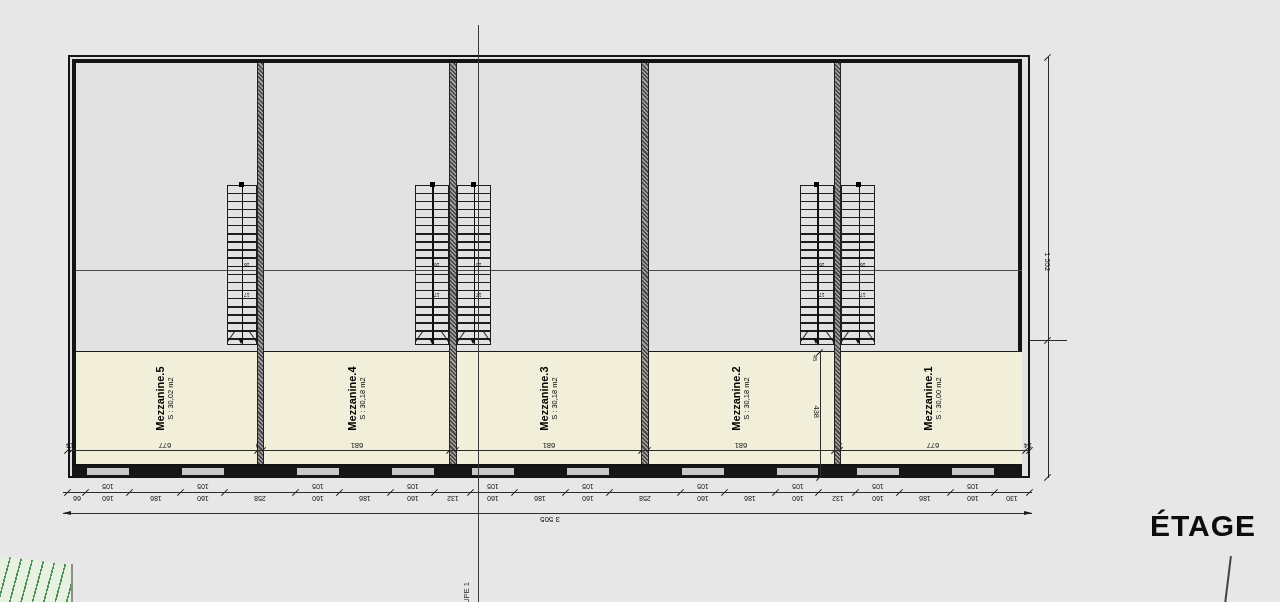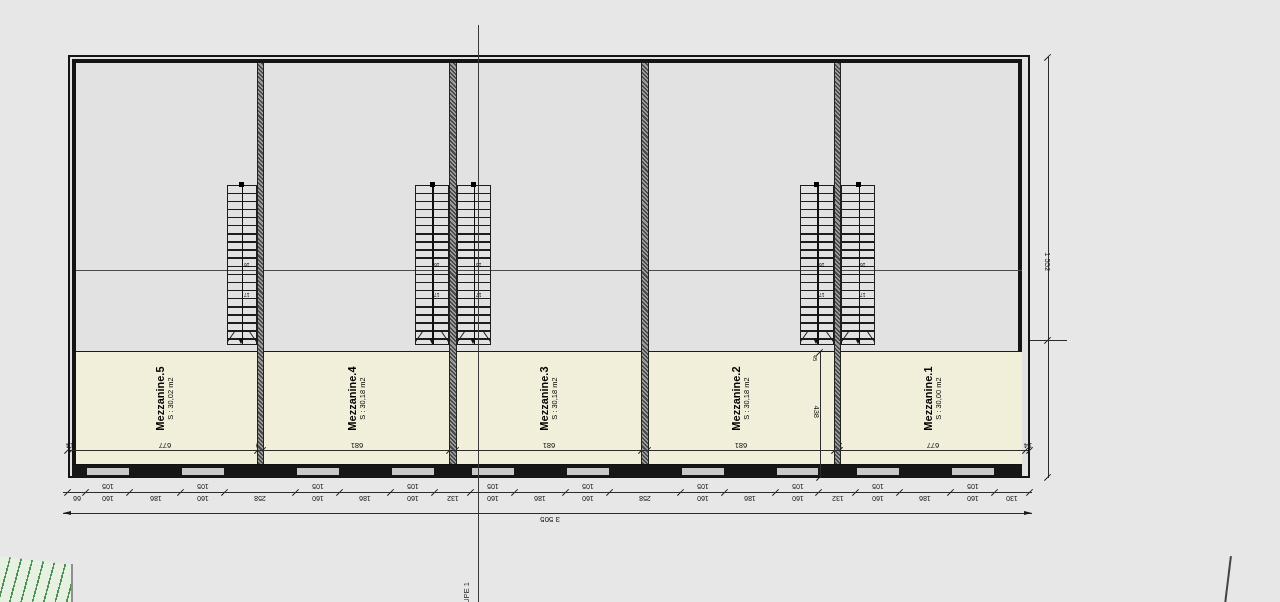--- a/index.html
+++ b/index.html
@@ -230,17 +230,18 @@
   <span class="dim-v" style="left:812px;top:355px;font-size:6px;">45</span>
 
   <div class="dimline" style="left:63px;top:492px;width:969px;height:1px;"></div>
   <div class="dimline" style="left:63px;top:513px;width:969px;height:1px;"></div>
   <div class="arrowhead-l" style="left:63px;top:510.5px;"></div>
   <div class="arrowhead-r" style="left:1024px;top:510.5px;"></div>
   <span class="dim" style="left:550px;top:515px;font-size:8px;">3 505</span>
 
   <div class="dimline" style="left:70px;top:450px;width:958px;height:1px;"></div>
 
+  <div id="title">ÉTAGE</div>
   <div id="title-leader"></div>
 
   <div id="green-hatch"></div>
   <div id="green-hatch-edge"></div>
 </div>
 
 </body></html>

